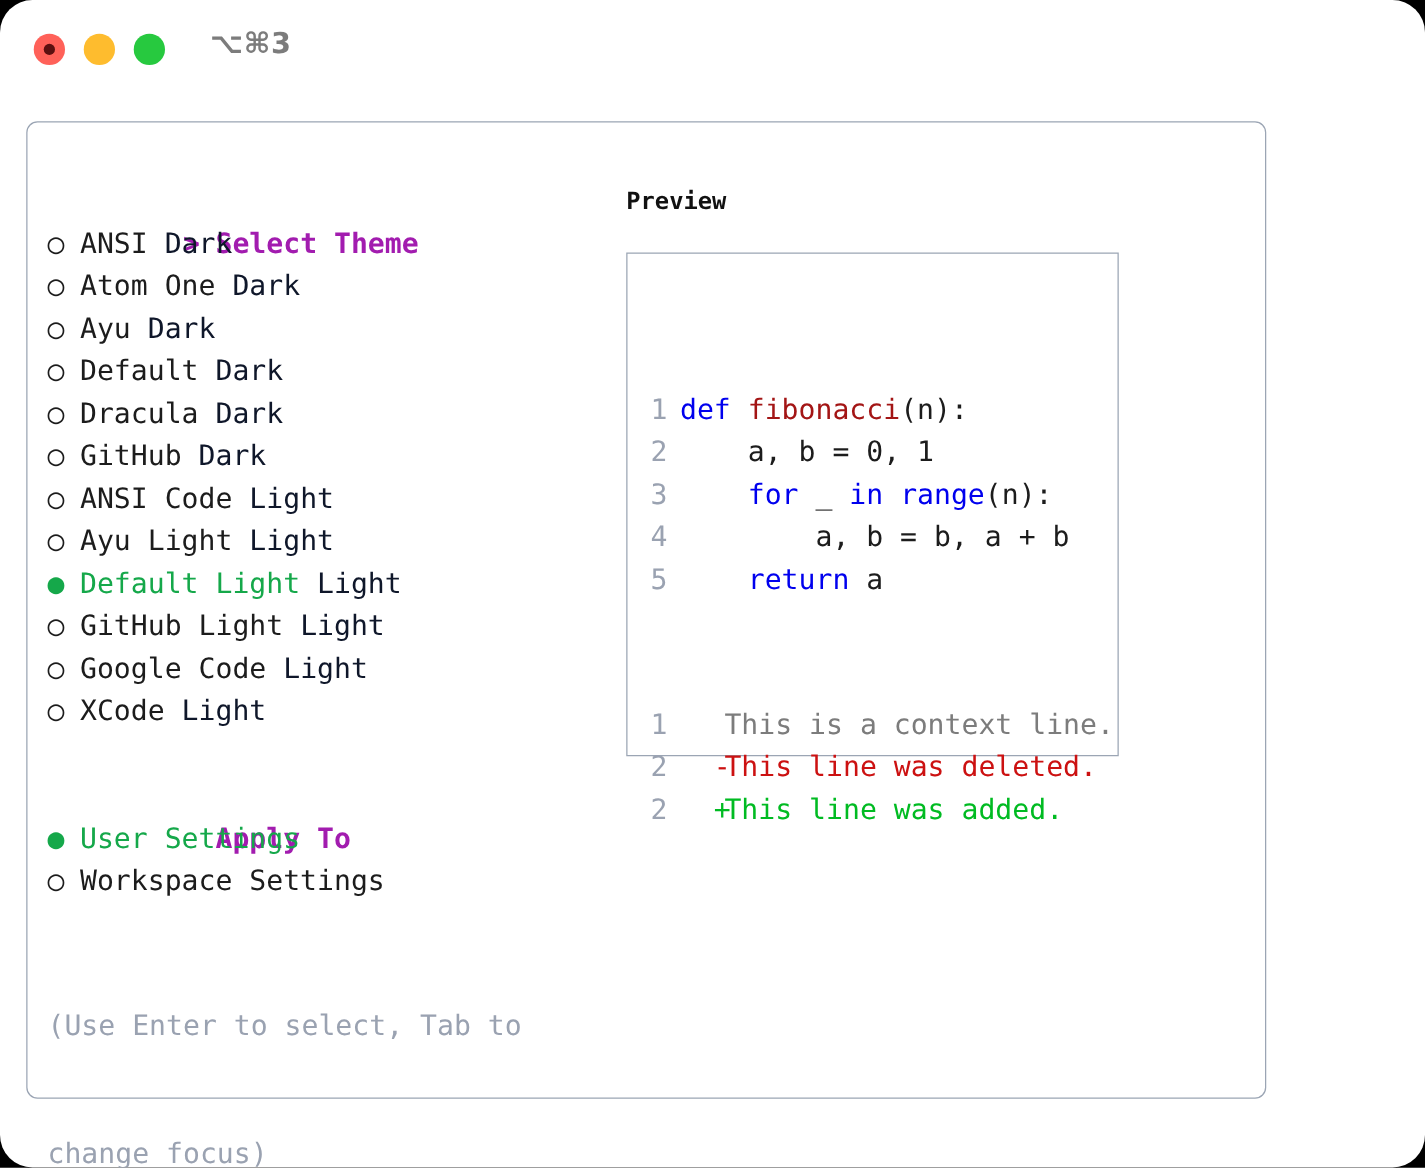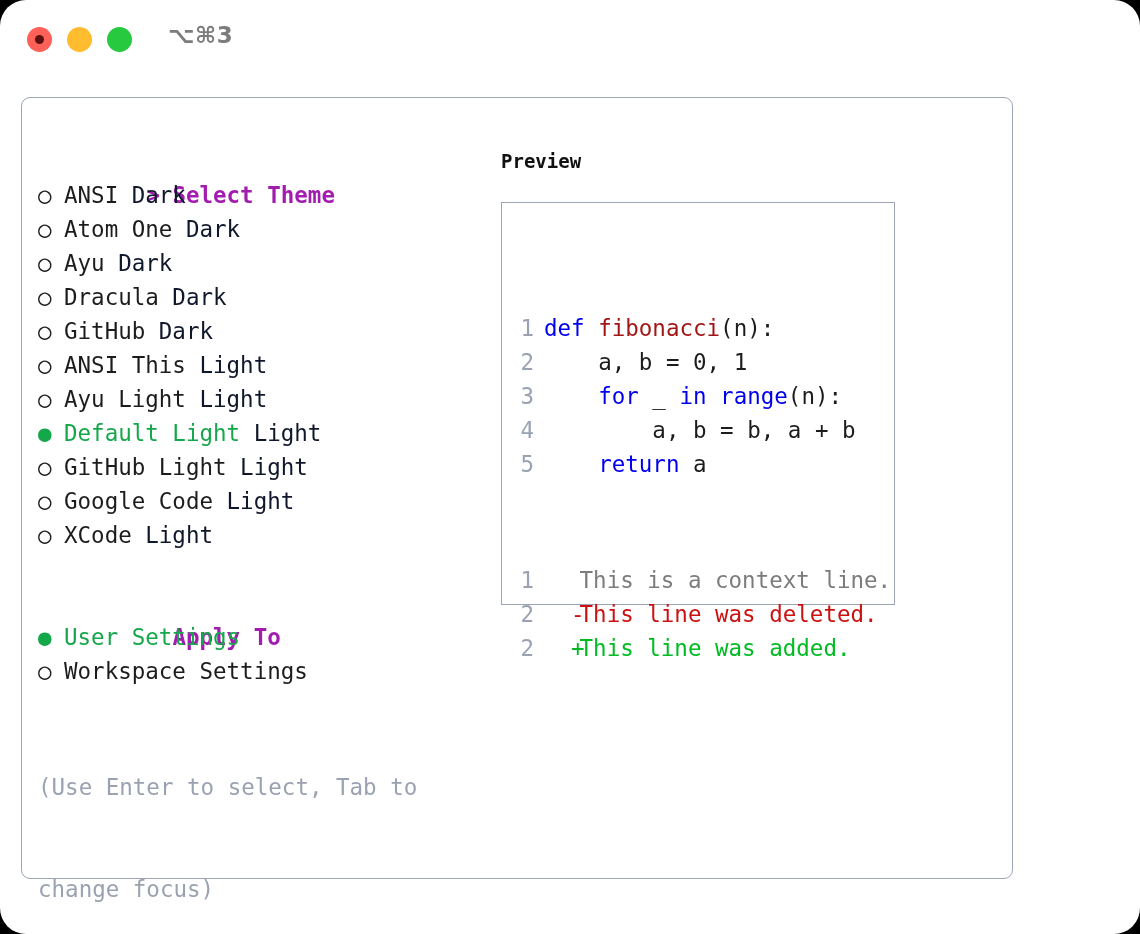--- a/index.html
+++ b/index.html
@@ -175,23 +175,24 @@
     <div class="left-col">
 
       <div class="row hdr">
         <span class="marker">&gt;</span><span>Select Theme</span>
       </div>
 
       <div id="theme-list">
           <div class="row"><span class="marker">○</span><span>ANSI</span><span class="suffix"> Dark</span></div>
           <div class="row"><span class="marker">○</span><span>Atom One</span><span class="suffix"> Dark</span></div>
           <div class="row"><span class="marker">○</span><span>Ayu</span><span class="suffix"> Dark</span></div>
+          <div class="row"><span class="marker">○</span><span>Default</span><span class="suffix"> Dark</span></div>
           <div class="row"><span class="marker">○</span><span>Dracula</span><span class="suffix"> Dark</span></div>
           <div class="row"><span class="marker">○</span><span>GitHub</span><span class="suffix"> Dark</span></div>
-          <div class="row"><span class="marker">○</span><span>ANSI This</span><span class="suffix"> Light</span></div>
+          <div class="row"><span class="marker">○</span><span>ANSI Code</span><span class="suffix"> Light</span></div>
           <div class="row"><span class="marker">○</span><span>Ayu Light</span><span class="suffix"> Light</span></div>
           <div class="row selected"><span class="marker">●</span><span>Default Light</span><span class="suffix"> Light</span></div>
           <div class="row"><span class="marker">○</span><span>GitHub Light</span><span class="suffix"> Light</span></div>
           <div class="row"><span class="marker">○</span><span>Google Code</span><span class="suffix"> Light</span></div>
           <div class="row"><span class="marker">○</span><span>XCode</span><span class="suffix"> Light</span></div>
         </div>
 
       <div class="spacer"></div>
 
       <div class="row hdr">

